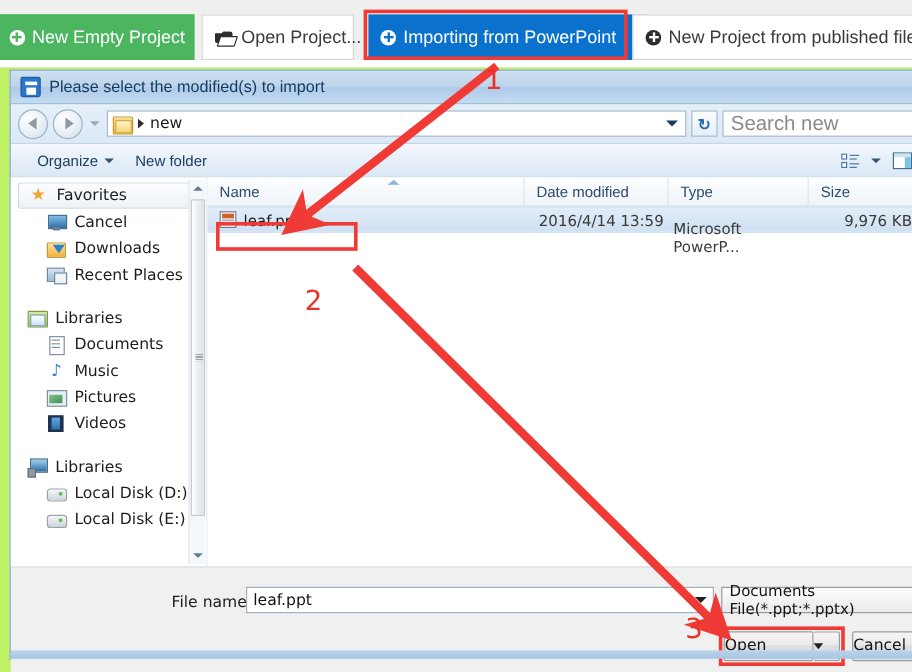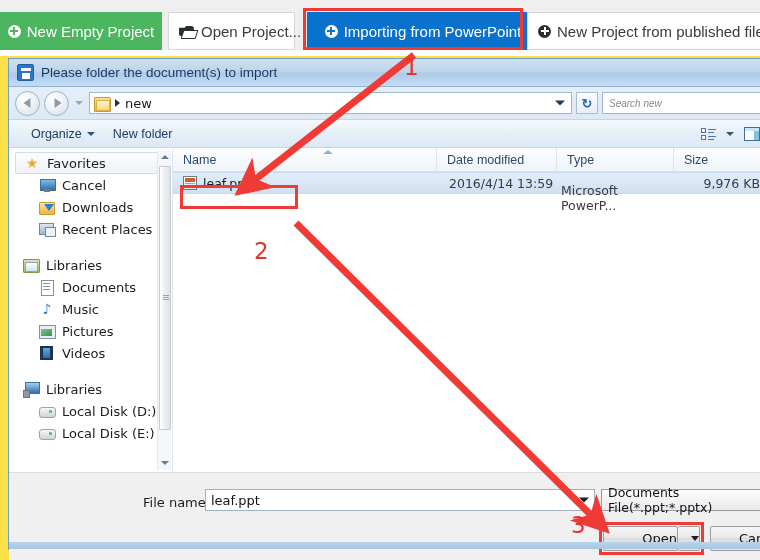--- a/index.html
+++ b/index.html
@@ -2,42 +2,42 @@
 <html><head>
 <meta charset="utf-8">
 <style>
   * { box-sizing: border-box; margin: 0; padding: 0; }
   html, body {
     width: 760px; height: 560px;
     font-family: "Liberation Sans", sans-serif;
     background: #ffffff;
     overflow: hidden;
   }
-  #root { position: relative; width: 760px; height: 560px; background:#fde047;padding-left:44px; }
+  #root { position: relative; width: 760px; height: 560px; background:#bef264;padding-left:44px; }
 
   
   .tabstrip {
     position:absolute; left:0; top:0; width:760px; height:56px;
     background:#efefef;
   }
   .tabstrip:after{
     content:""; position:absolute; left:0; bottom:0; width:760px; height:6px; background:#ffffff;
   }
   .tab {
     position:absolute; top:12px; height:38px;
     display:flex; align-items:center; gap:6px;
     padding:0 10px;
     font-size:15px;
     white-space:nowrap;
     border:1px solid #d7d7d7;
     background:#ffffff; color:#3a3a3a;
   }
   .tab.green { background:#4bb55f; color:#ffffff; border-color:#4bb55f; left:0;  width:162px; justify-content:center; }
   .tab.plain1{ left:168px; width:127px; }
-  .tab.blue  { background:#0a72cc; color:#ffffff; border:none; left:307px; width:232px; justify-content:center;}
+  .tab.blue  { background:#0a72cc; color:#ffffff; border:none; left:307px; width:232px; }
   .tab.plain2{ left:527px; width:240px; }
   .tab-highlight {
     position:absolute; left:303px; top:8px; width:220px; height:42px;
     border:3px solid #ef3a35; background:transparent;
   }
   .circ-plus {
     display:inline-block; width:13px; height:13px; border-radius:50%;
     position:relative; flex:0 0 auto;
   }
   .circ-plus.w{ background:#ffffff; }
@@ -135,21 +135,21 @@
   }
   .refresh-btn{
     width:22px;height:22px;border:1px solid #a9bdd0;background:linear-gradient(to bottom,#fbfdff,#e6eef6);
     display:flex;align-items:center;justify-content:center;flex:0 0 auto;
     font-size:13px;color:#2a6ab0;font-weight:bold;
   }
   .searchbox{
     width:160px;height:22px;background:#ffffff;border:1px solid #a0b8cc;
     display:flex;align-items:center;padding-left:6px;flex:0 0 auto;
   }
-  .searchbox span{ font-size:10px;color:#8a8a8a;font-style:italic;}
+  .searchbox span{ font-size:17px;color:#8a8a8a;}
 
   
   .cmdbar{
     position:relative;height:28px;width:100%;
     background:linear-gradient(to bottom,#f5f9fd 0%,#e6eff8 50%,#dbe8f5 100%);
     border-bottom:1px solid #c6d7e7;
     display:flex;align-items:center;gap:18px;padding-left:22px;
   }
   .cmd-item{ font-size:12.5px;color:#1f3d63;display:flex;align-items:center;gap:5px;}
   .cmd-caret{ width:0;height:0;border-left:4px solid transparent;border-right:4px solid transparent;border-top:4px solid #32537a;}
@@ -286,21 +286,21 @@
     position:absolute; left:592px; top:16px; width:176px; height:22px;
     background:linear-gradient(to bottom,#fdfdfd,#e9e9e9);
     border:1px solid #9c9c9c;
     display:flex;align-items:center;padding-left:6px;
     font-size:12.5px; color:#111; font-family:"DejaVu Sans",sans-serif;
   }
   .btn{
     position:absolute; height:25px;
     background:linear-gradient(to bottom,#f6f6f6 0%,#eaeaea 45%,#dcdcdc 50%,#e8e8e8 100%);
     border:1px solid #9c9c9c; border-radius:2px;
-    display:flex;align-items:center;justify-content:flex-end;
+    display:flex;align-items:center;justify-content:flex-start;
     font-size:13px; color:#111; font-family:"DejaVu Sans",sans-serif;
   }
   .btn-open{ left:594px; top:53px; width:75px; }
   .btn-open-split{ left:669px; top:53px; width:22px;
     background:linear-gradient(to bottom,#f6f6f6 0%,#eaeaea 45%,#dcdcdc 50%,#e8e8e8 100%);
     border:1px solid #9c9c9c; border-left:none;}
   .btn-caret{ width:0;height:0;border-left:4px solid transparent;border-right:4px solid transparent;border-top:5px solid #1f1f1f;}
   .btn-cancel{ left:701px; top:53px; width:74px; }
   .open-highlight{
     position:absolute; left:590px; top:49px; width:105px; height:33px;
@@ -347,21 +347,21 @@
       <span>New Project from published file</span>
     </div>
 
     <div class="tab-highlight"></div>
   </div>
 
   <div class="dialog">
 
     <div class="dlg-title">
       <span class="ppt-ico"></span>
-      <span class="dlg-title-text">Please folder the document(s) to import</span>
+      <span class="dlg-title-text">Please select the modified(s) to import</span>
     </div>
 
     <div class="addr-row">
       <div class="navbtn back">
           <span class="arr"></span>
         </div>
       <div class="navbtn fwd">
           <span class="arr"></span>
         </div>
       <div class="drop-caret-sm"></div>

